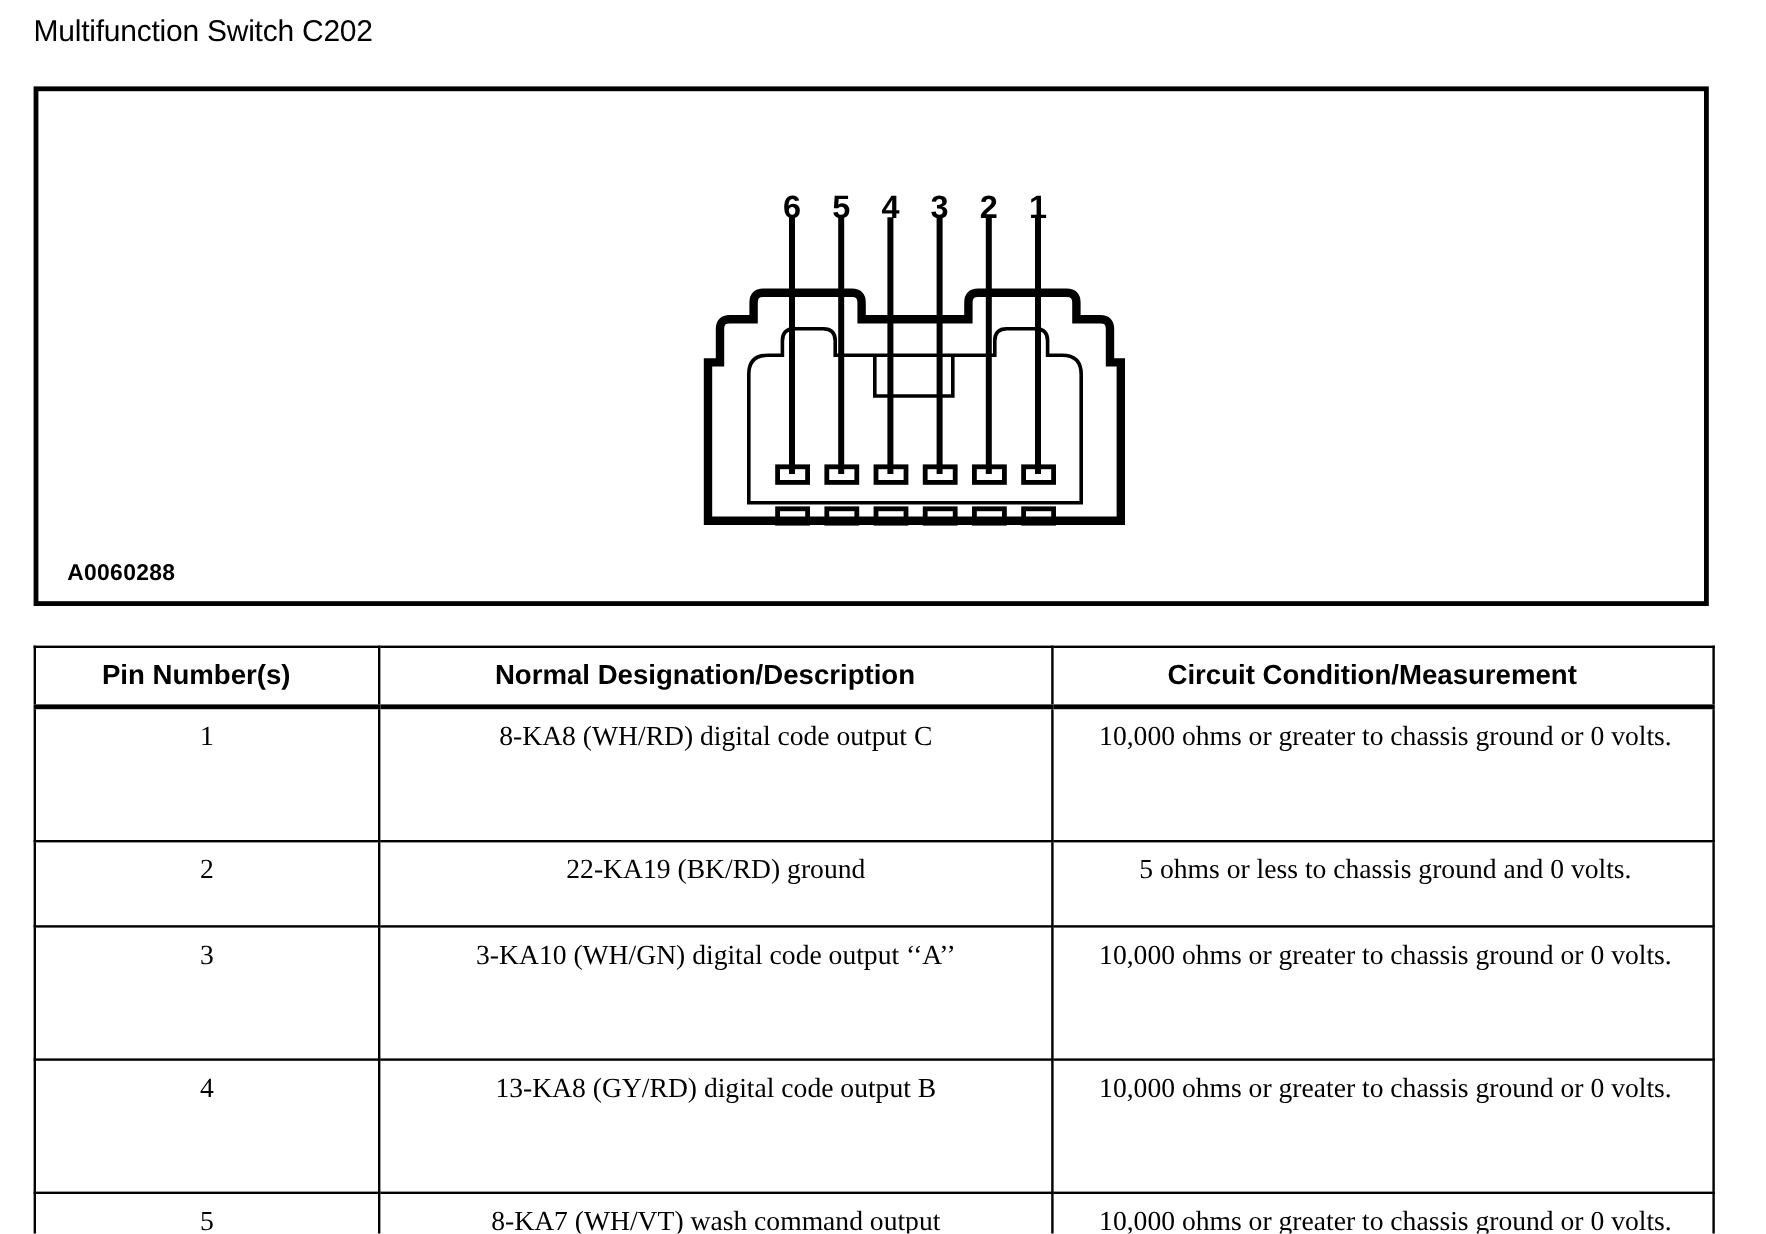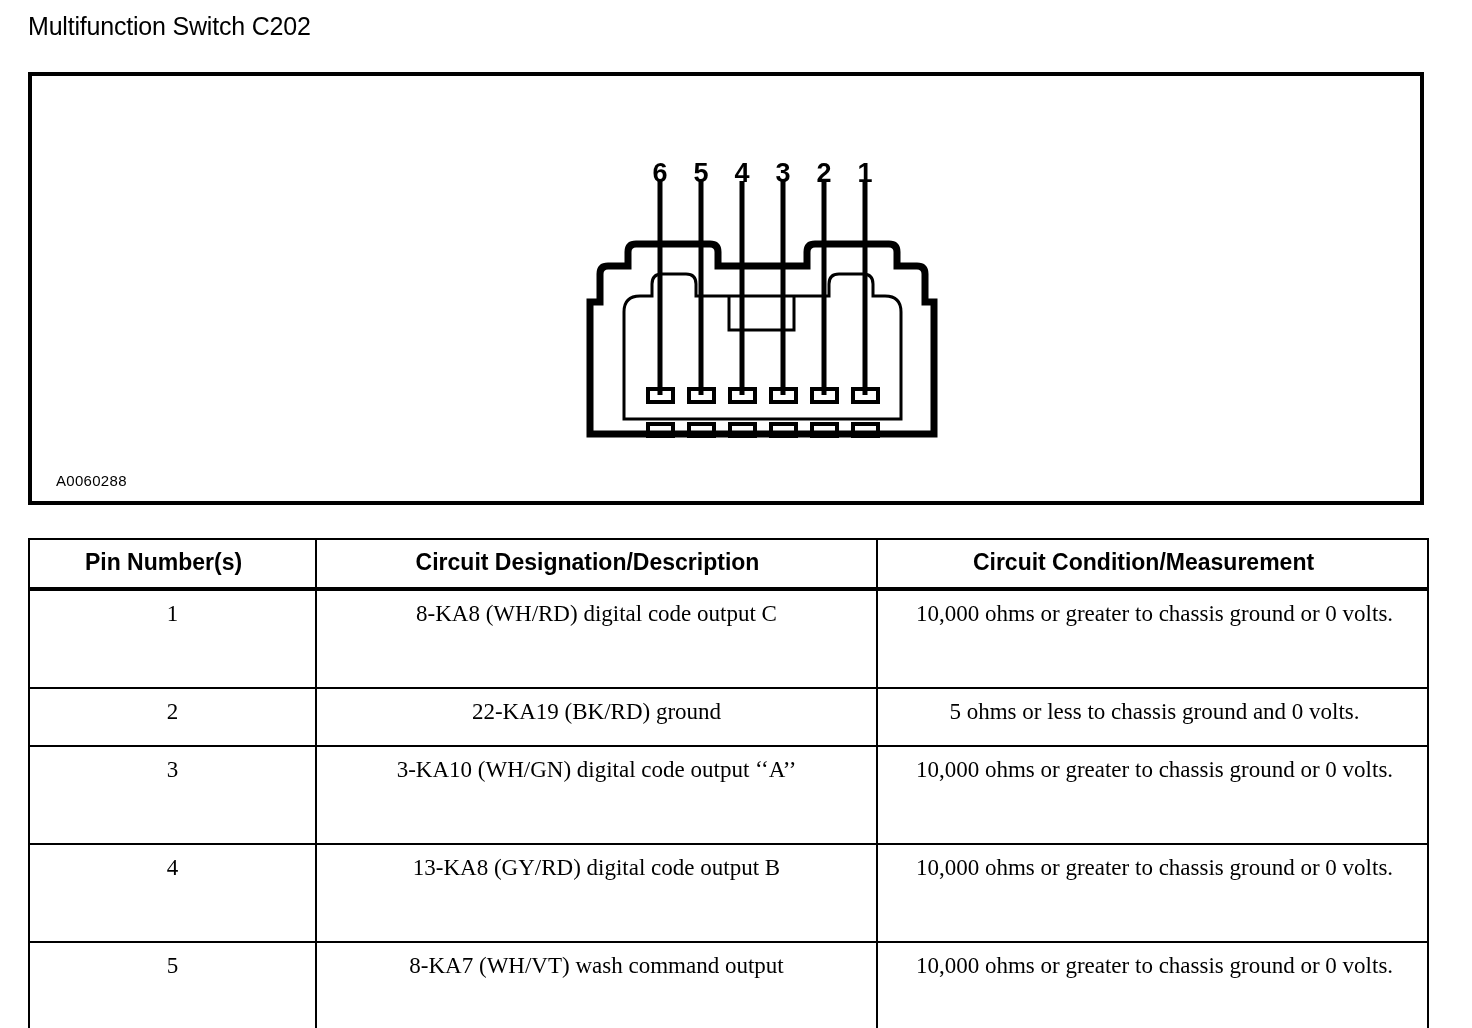--- a/index.html
+++ b/index.html
@@ -38,22 +38,22 @@
     height: 433px;
     border: 4px solid #000;
     box-sizing: border-box;
     background: #fff;
   }
   .figure-id {
     position: absolute;
     left: 24px;
     bottom: 12px;
     font-family: "Liberation Sans", "DejaVu Sans", sans-serif;
-    font-weight: normal;
-    font-size: 15px;
+    font-weight: bold;
+    font-size: 19px;
     letter-spacing: 0.3px;
   }
 
   
   .connector-wrap {
     position: absolute;
     left: 0;
     top: 0;
     width: 100%;
     height: 100%;
@@ -108,21 +108,21 @@
     font-family: "Liberation Serif", "DejaVu Serif", serif;
     font-size: 23px;
     line-height: 1.30;
   }
   td.cell-pin {
     text-align: center;
     padding: 8px 6px 10px 6px;
   }
   td.cell-desc {
     text-align: center;
-    padding: 8px 14px 10px 14px;
+    padding: 8px 14px 23px 14px;
   }
   td.cell-meas {
     text-align: center;
     padding: 8px 10px 10px 14px;
   }
   tr.r-tall td  { height: 78px; }
   tr.r-short td { height: 38px; }
 </style>
 </head>
 <body>
@@ -222,21 +222,21 @@
 
 <table class="pin-table">
   <colgroup>
     <col class="c-pin">
       <col class="c-desc">
       <col class="c-meas">
   </colgroup>
   <thead>
     <tr>
       <th>Pin Number(s)</th>
-      <th>Circuit Designation/Description</th>
+      <th>Normal Designation/Description</th>
       <th>Circuit Condition/Measurement</th>
     </tr>
   </thead>
   <tbody>
     <tr class="r-tall">
       <td class="cell-pin">1</td>
       <td class="cell-desc">8-KA8 (WH/RD) digital code output C</td>
       <td class="cell-meas">10,000 ohms or greater to chassis ground or 0 volts.</td>
     </tr>
     <tr class="r-short">

